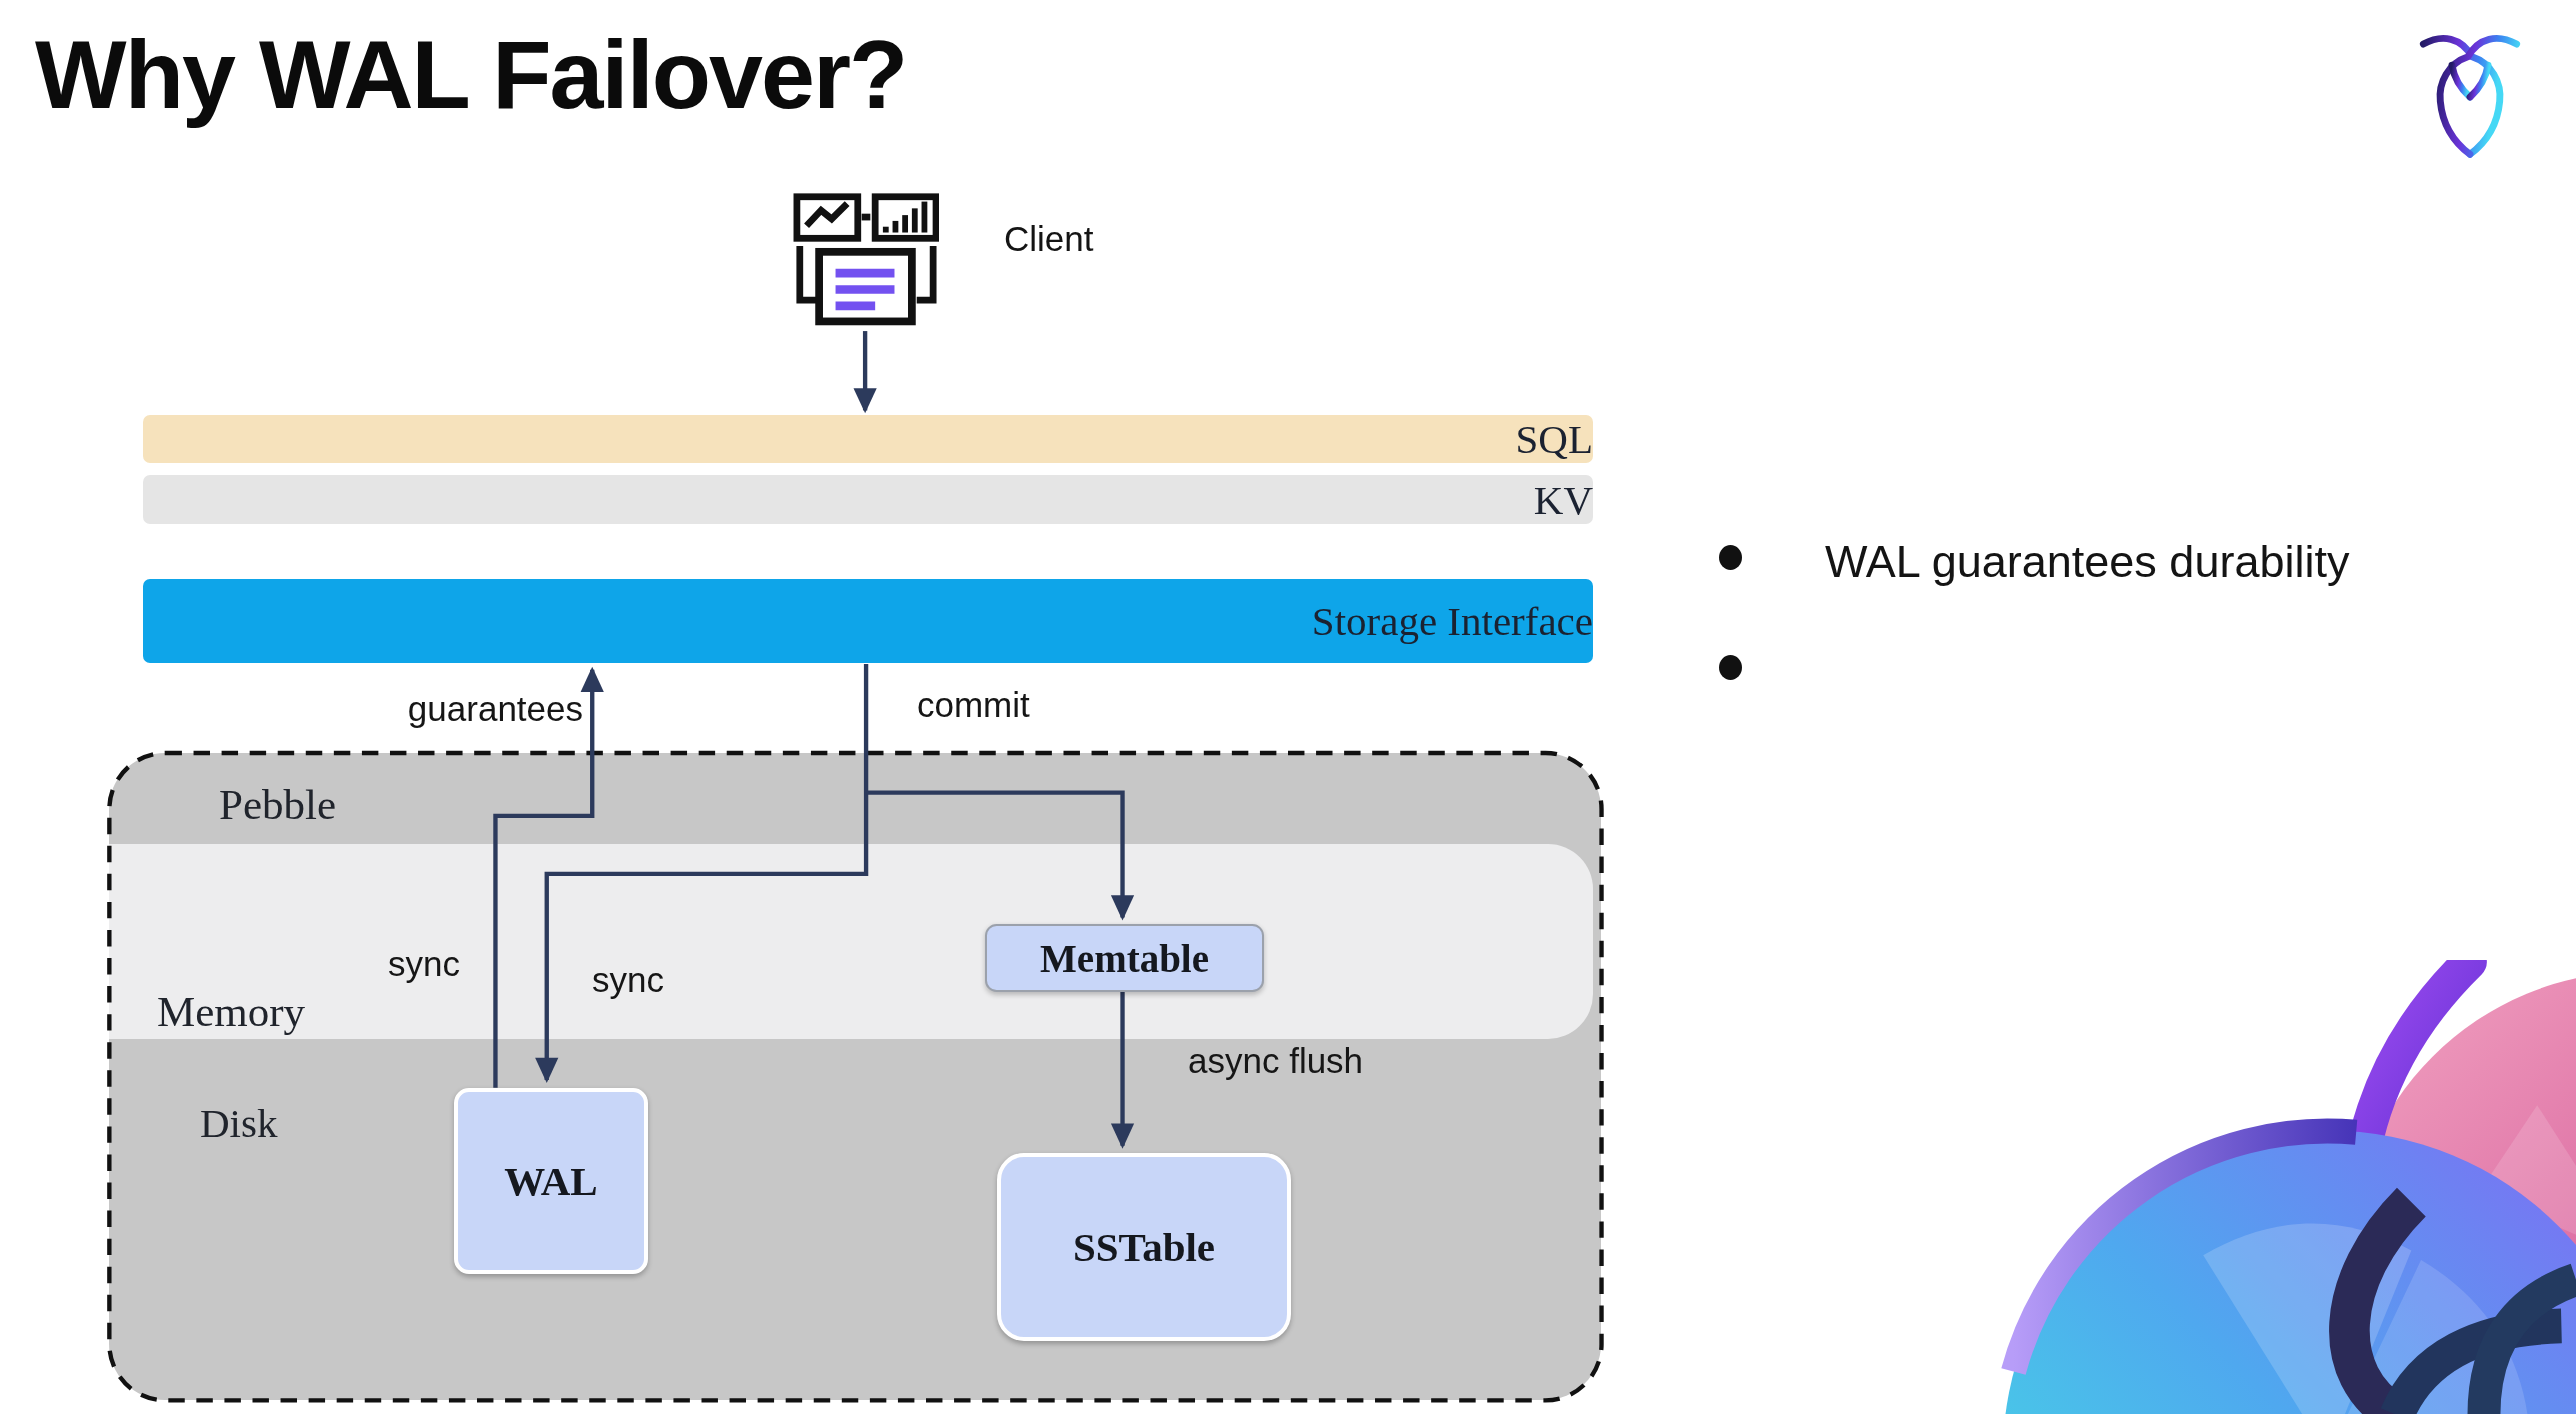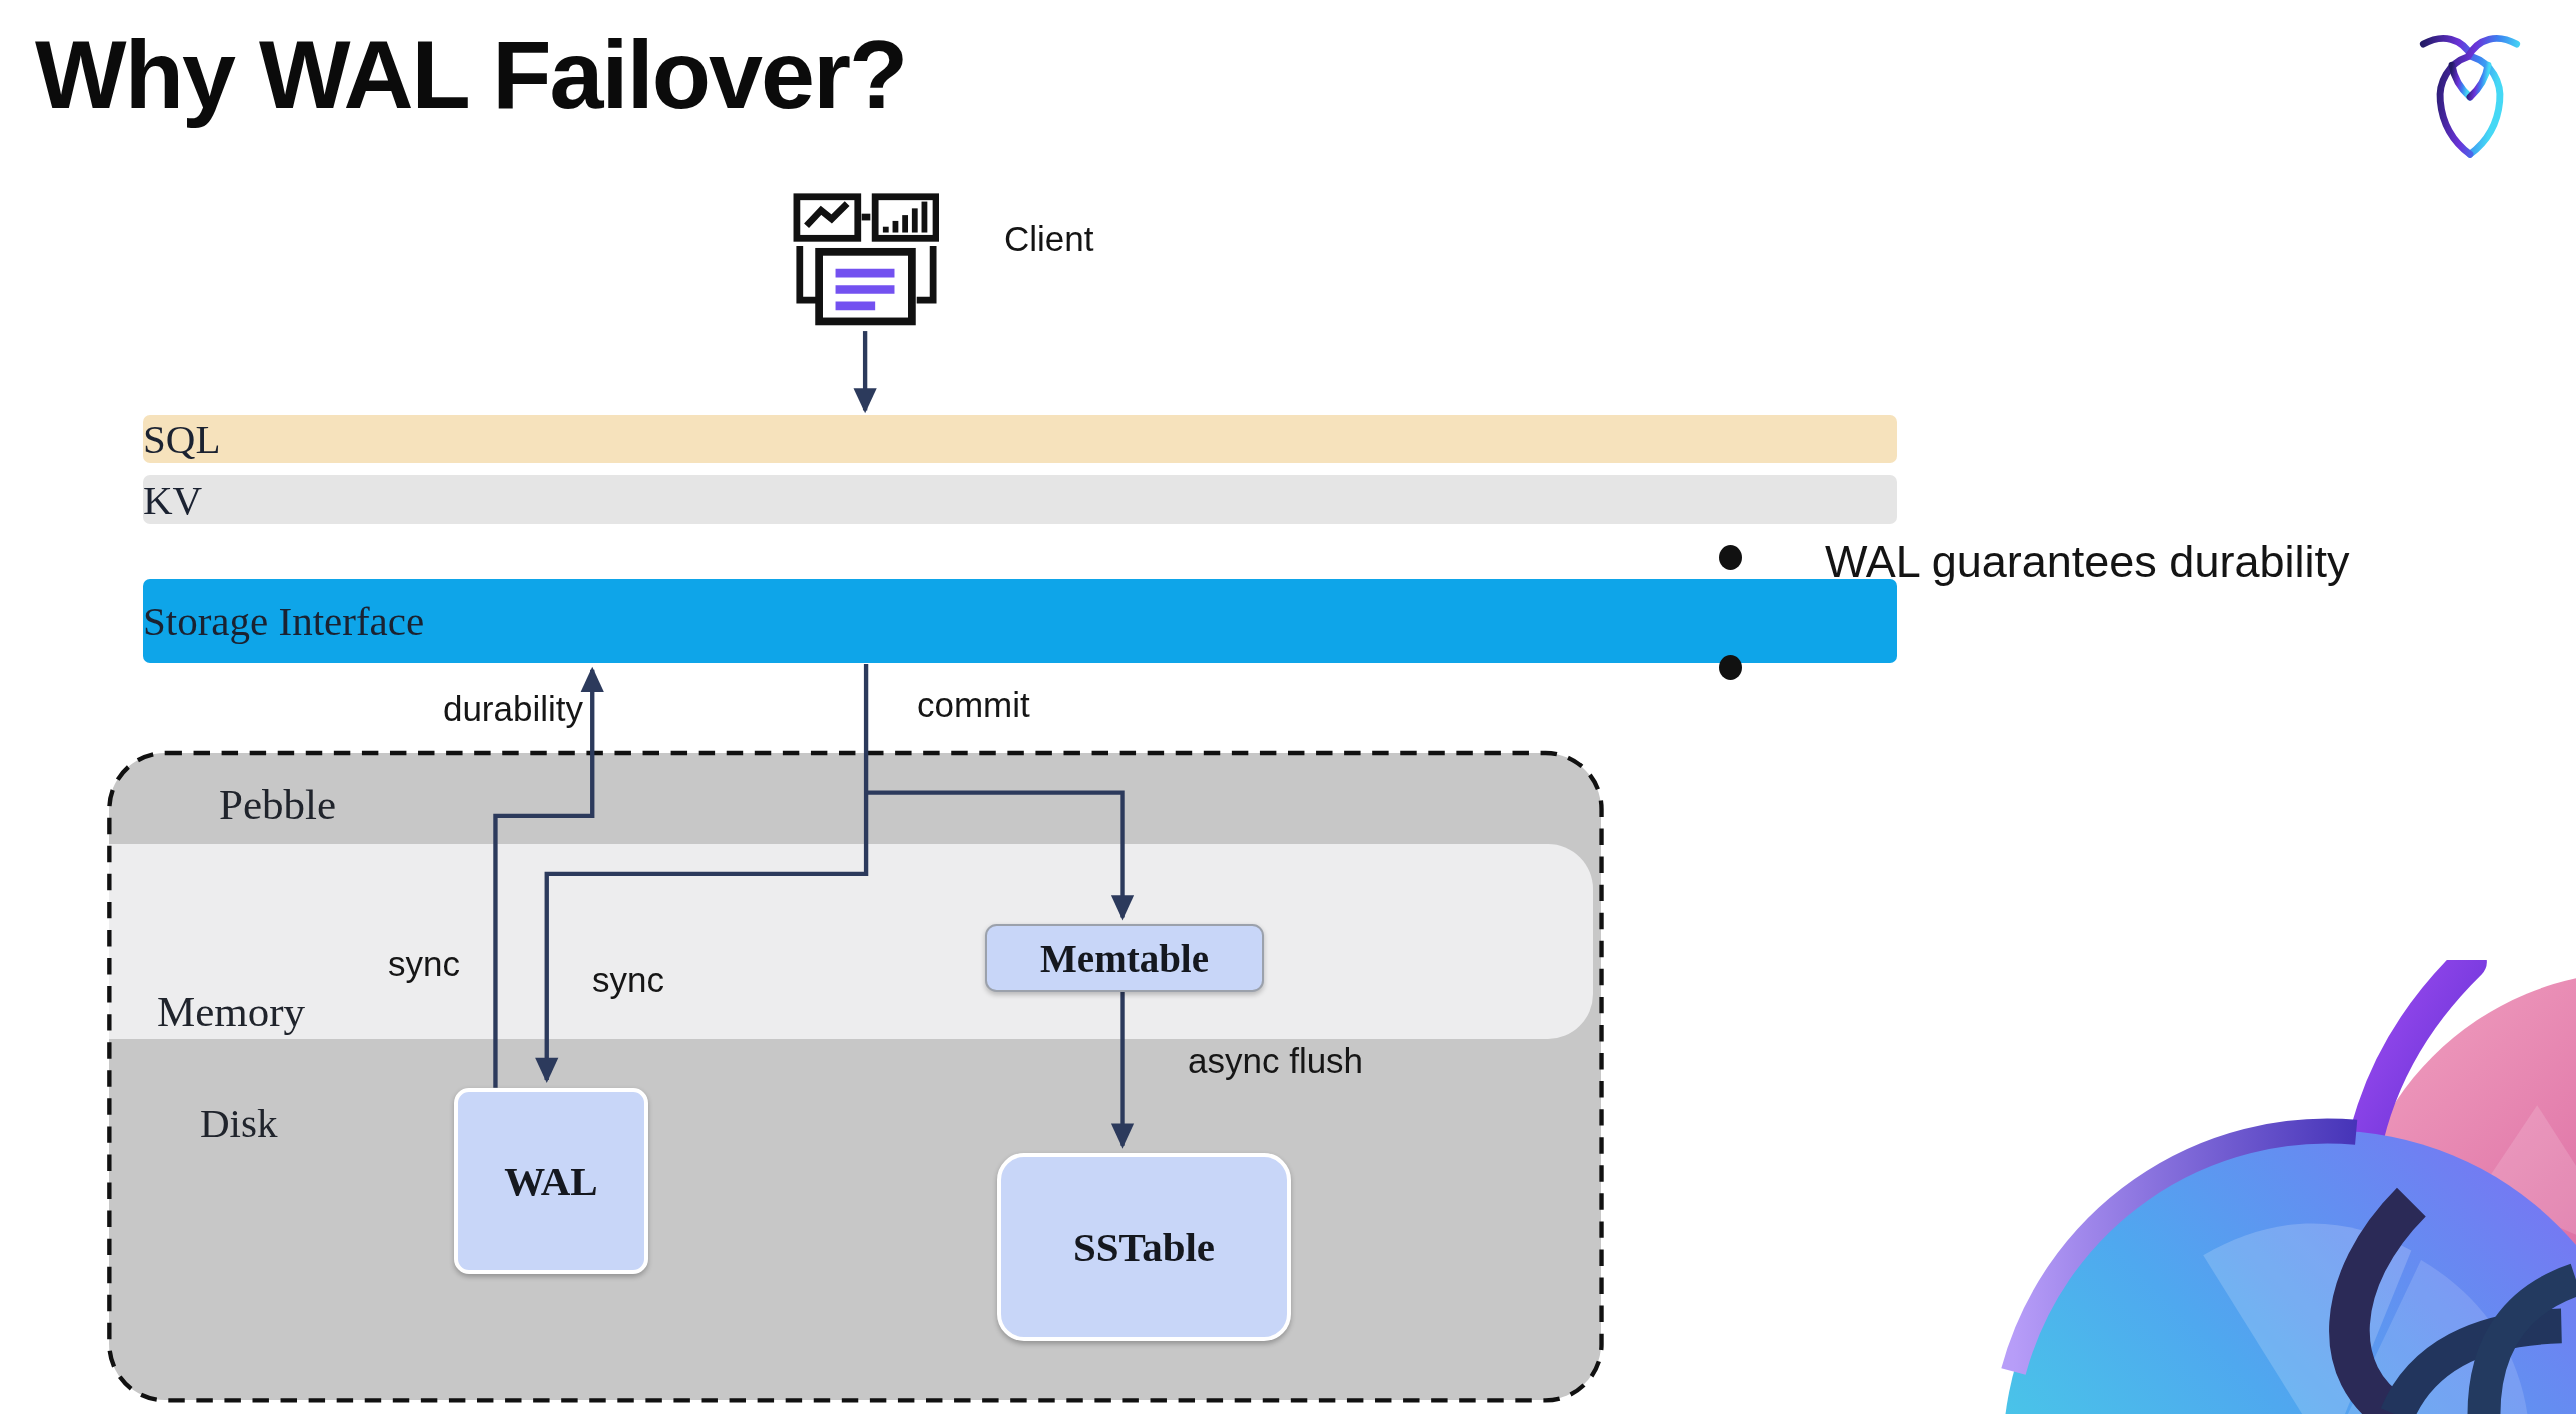--- a/index.html
+++ b/index.html
@@ -12,22 +12,22 @@
          color:#0b0b0b;z-index:5;}
 
   
   .logo{left:2417px;top:31px;z-index:5;}
 
   
   .client-icon{left:792px;top:190px;z-index:5;}
   .client-label{left:1004px;top:219px;font-size:35px;color:#141414;z-index:5;}
 
   
-  .bar{left:143px;width:1754px;border-radius:7px;z-index:4;
-       display:flex;align-items:center;justify-content:flex-start;
+  .bar{left:143px;width:1450px;border-radius:7px;z-index:4;
+       display:flex;align-items:center;justify-content:flex-end;
        font-family:"Liberation Serif","DejaVu Serif",serif;
        font-size:41px;color:#1b2231;}
   .bar-sql{top:415px;height:48px;background:#f6e2bc;}
   .bar-kv{top:475px;height:49px;background:#e5e5e5;}
   .bar-storage{top:579px;height:84px;background:#0ea5e9;}
 
   
   .pebble-bg{left:109px;top:753px;width:1492px;height:647px;border-radius:56px;
              background:#c7c7c7;z-index:1;}
   .memory-band{left:109px;top:844px;width:1484px;height:195px;background:#ededee;
@@ -145,21 +145,21 @@
     <rect x="113" y="778" width="1542" height="669" rx="58" fill="none" stroke="#111" stroke-width="4.5" stroke-dasharray="17 12"></rect>
     <g fill="none" stroke="#2c3a5c" stroke-width="4.5">
       <path d="M894,342 V424" marker-end="url(#arr)"></path>
       <path d="M512,1124 V843 H612 V692" marker-end="url(#arr)"></path>
       <path d="M895,686 V903 H565 V1116" marker-end="url(#arr)"></path>
       <path d="M895,819 H1160 V948" marker-end="url(#arr)"></path>
       <path d="M1160,1022 V1184" marker-end="url(#arr)"></path>
     </g>
   </svg>
 
-  <div class="abs edgeLabel lbl-committed">durability</div>
+  <div class="abs edgeLabel lbl-committed">guarantees</div>
   <div class="abs edgeLabel lbl-commit">commit</div>
   <div class="abs edgeLabel lbl-sync-left">sync</div>
   <div class="abs edgeLabel lbl-sync-right">sync</div>
   <div class="abs edgeLabel lbl-async">async flush</div>
 
   <div class="abs node node-wal">
     <span>WAL</span>
   </div>
   <div class="abs node node-memtable">
     <span>Memtable</span>

